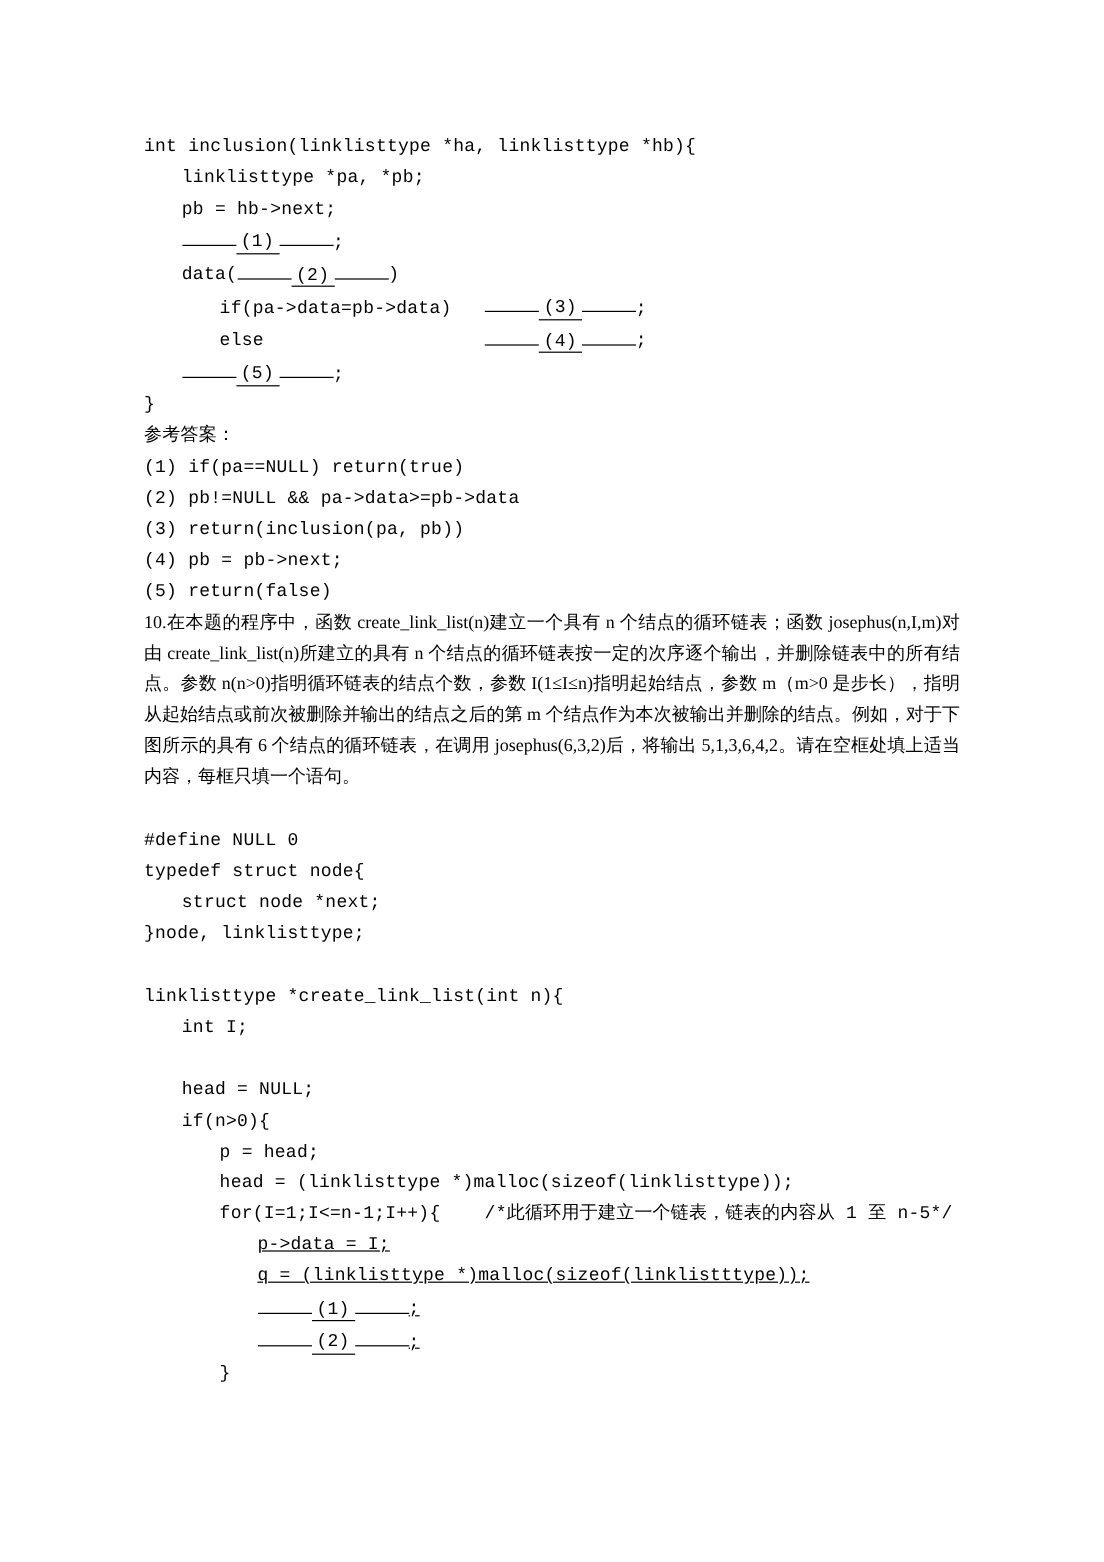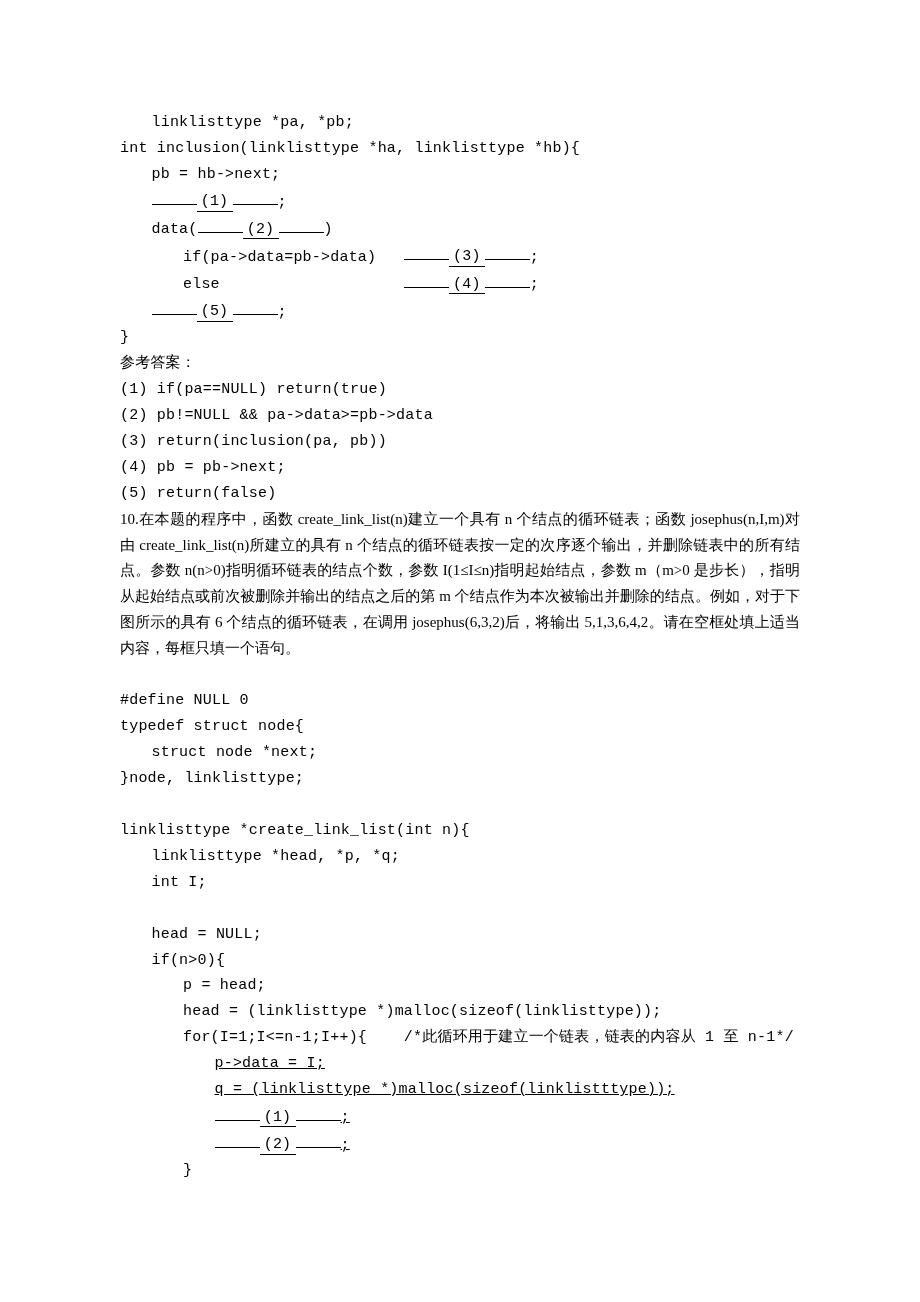--- a/index.html
+++ b/index.html
@@ -54,22 +54,22 @@
   }
   .empty {
     height: 1.73em;
   }
 </style>
 </head>
 <body>
 
 <div class="page">
 
+  <div class="line">int inclusion(linklisttype *ha, linklisttype *hb){</div>
   <div class="line indent1">linklisttype *pa, *pb;</div>
-  <div class="line">int inclusion(linklisttype *ha, linklisttype *hb){</div>
   <div class="line indent1">pb = hb-&gt;next;</div>
   <div class="line indent1"><span class="blank" style="min-width:5ch"></span><span class="blank" style="min-width:4ch"><span class="blank-num">(1)</span></span><span class="blank" style="min-width:5ch"></span><span>;</span></div>
   <div class="line indent1"><span>data(</span><span class="blank" style="min-width:5ch"></span><span class="blank" style="min-width:4ch"><span class="blank-num">(2)</span></span><span class="blank" style="min-width:5ch"></span><span>)</span></div>
   <div class="line indent2"><span>if(pa-&gt;data=pb-&gt;data)   </span><span class="blank" style="min-width:5ch"></span><span class="blank" style="min-width:4ch"><span class="blank-num">(3)</span></span><span class="blank" style="min-width:5ch"></span><span>;</span></div>
   <div class="line indent2"><span>else                    </span><span class="blank" style="min-width:5ch"></span><span class="blank" style="min-width:4ch"><span class="blank-num">(4)</span></span><span class="blank" style="min-width:5ch"></span><span>;</span></div>
   <div class="line indent1"><span class="blank" style="min-width:5ch"></span><span class="blank" style="min-width:4ch"><span class="blank-num">(5)</span></span><span class="blank" style="min-width:5ch"></span><span>;</span></div>
   <div class="line">}</div>
 
   <div class="line">参考答案：</div>
   <div class="line">(1) if(pa==NULL) return(true)</div>
@@ -83,29 +83,28 @@
   <div class="empty"></div>
 
   <div class="line">#define NULL 0</div>
   <div class="line">typedef struct node{</div>
   <div class="line indent1">struct node *next;</div>
   <div class="line">}node, linklisttype;</div>
 
   <div class="empty"></div>
 
   <div class="line">linklisttype *create_link_list(int n){</div>
-  <div class="line indent1">linklisttype *head, *p, *q;</div>
   <div class="line indent1">int I;</div>
 
   <div class="empty"></div>
 
   <div class="line indent1">head = NULL;</div>
   <div class="line indent1">if(n&gt;0){</div>
   <div class="line indent2">p = head;</div>
   <div class="line indent2">head = (linklisttype *)malloc(sizeof(linklisttype));</div>
-  <div class="line indent2"><span>for(I=1;I&lt;=n-1;I++){    </span><span>/*此循环用于建立一个链表，链表的内容从 1 至 n-1*/</span></div>
+  <div class="line indent2"><span>for(I=1;I&lt;=n-1;I++){    </span><span>/*此循环用于建立一个链表，链表的内容从 1 至 n-5*/</span></div>
   <div class="line indent3">p-&gt;data = I;</div>
   <div class="line indent3">q = (linklisttype *)malloc(sizeof(linklistttype));</div>
   <div class="line indent3"><span class="blank" style="min-width:5ch"></span><span class="blank" style="min-width:4ch"><span class="blank-num">(1)</span></span><span class="blank" style="min-width:5ch"></span><span>;</span></div>
   <div class="line indent3"><span class="blank" style="min-width:5ch"></span><span class="blank" style="min-width:4ch"><span class="blank-num">(2)</span></span><span class="blank" style="min-width:5ch"></span><span>;</span></div>
   <div class="line indent2">}</div>
 
 </div>
 
 </body></html>

